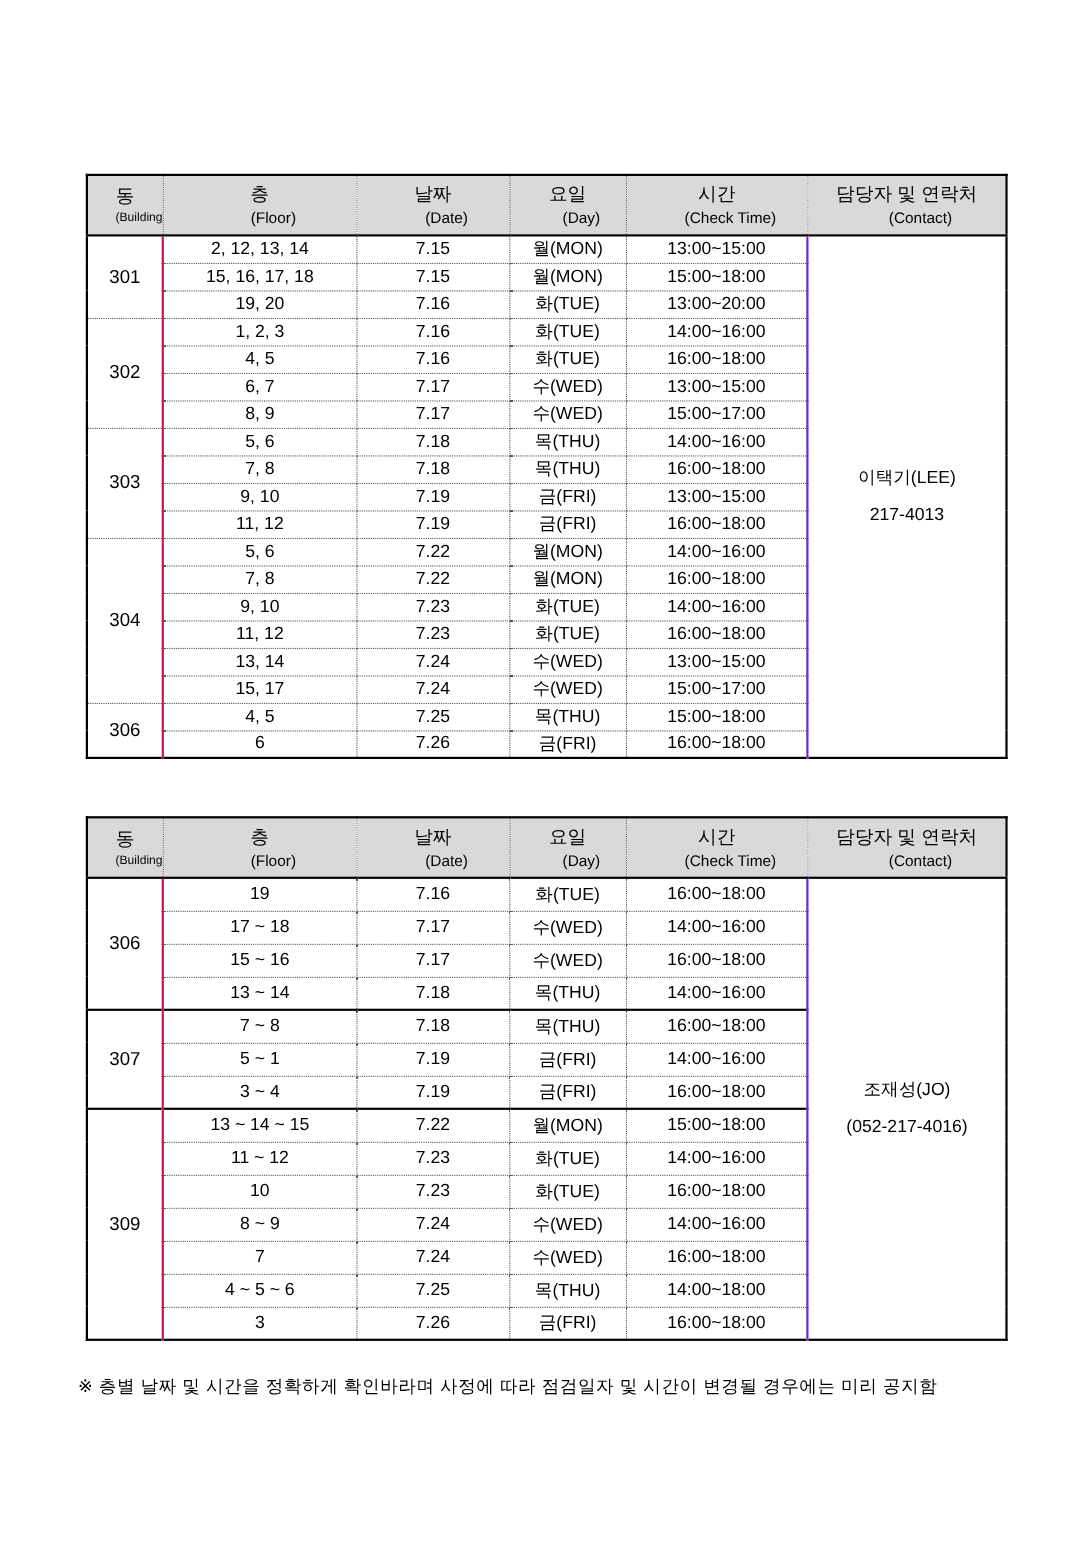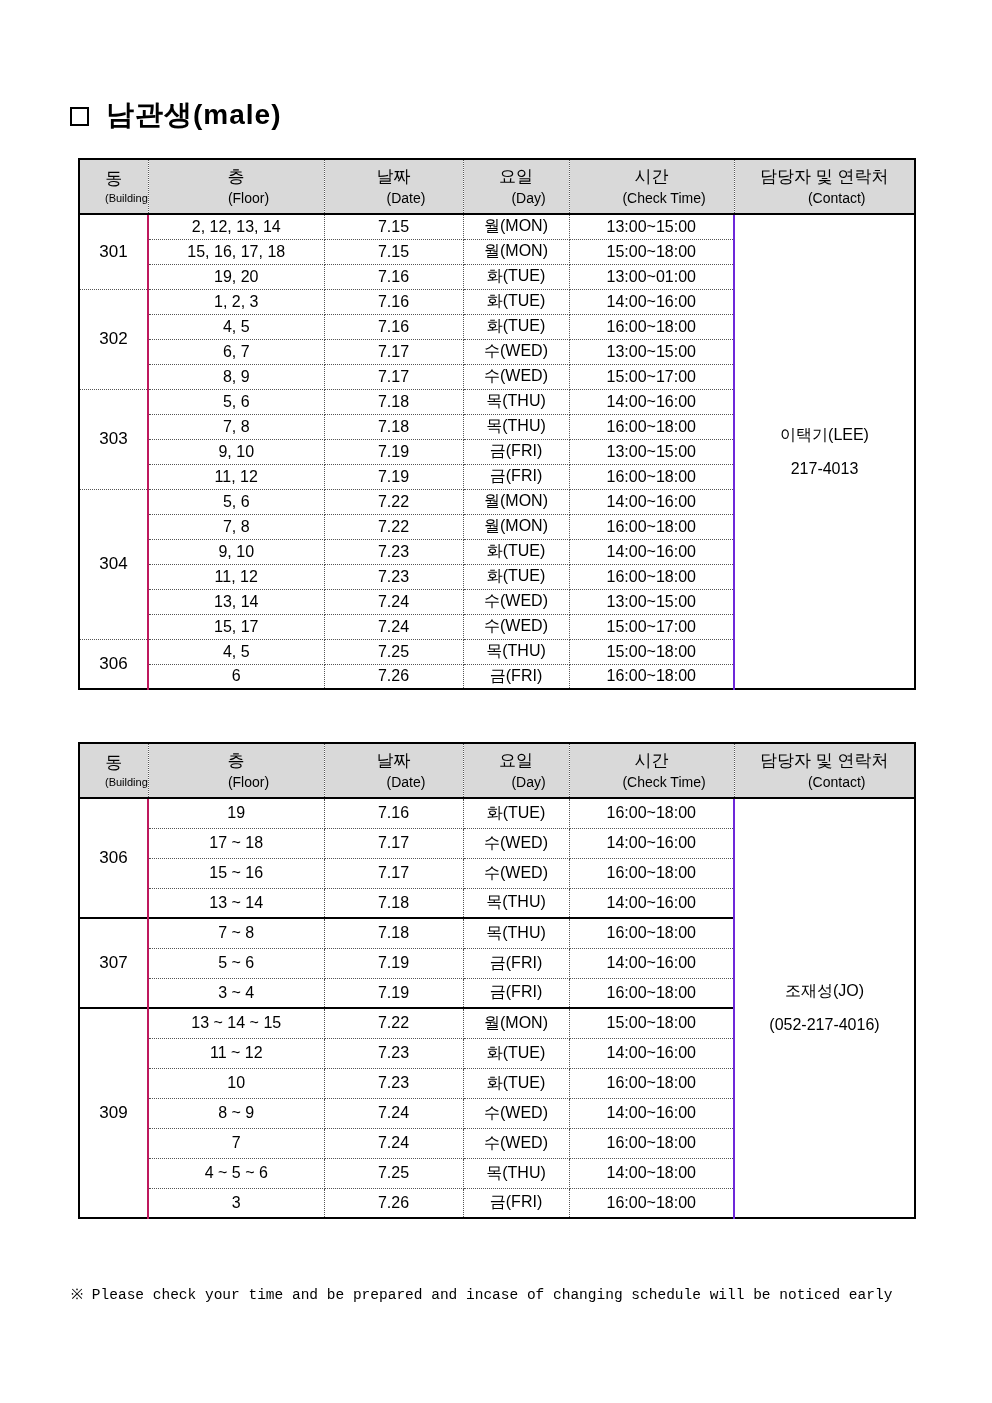--- a/index.html
+++ b/index.html
@@ -60,24 +60,20 @@
   
   .note { position: absolute; left: 71px; white-space: nowrap; }
   .note-ko { top: 1250px; font-size: 16px; letter-spacing: 0.5px; }
   .note-en { top: 1283px; font-size: 14.5px; font-family: "Liberation Mono", "DejaVu Sans Mono", monospace; }
 </style>
 </head>
 <body>
 
 <div class="page">
 
-  <div class="title">
-    <span class="checkbox"></span>
-    <span>남관생(male)</span>
-  </div>
 
   <div class="sched-table t1">
     <table>
       <colgroup>
         <col style="width:69px">
           <col style="width:176px">
           <col style="width:139px">
         <col style="width:106px">
           <col style="width:165px">
           <col style="width:181px">
@@ -125,21 +121,21 @@
           <tr>
             <td>15, 16, 17, 18</td>
             <td>7.15</td>
             <td>월(MON)</td>
             <td>15:00~18:00</td>
           </tr>
           <tr>
             <td>19, 20</td>
             <td>7.16</td>
             <td>화(TUE)</td>
-            <td>13:00~01:00</td>
+            <td>13:00~20:00</td>
           </tr>
           <tr>
             <td class="building" rowspan="4">302</td>
             <td>1, 2, 3</td>
             <td>7.16</td>
             <td>화(TUE)</td>
             <td>14:00~16:00</td>
           </tr>
           <tr>
             <td>4, 5</td>
@@ -307,21 +303,21 @@
             <td>14:00~16:00</td>
           </tr>
           <tr class="group-start">
             <td class="building" rowspan="3">307</td>
             <td>7 ~ 8</td>
             <td>7.18</td>
             <td>목(THU)</td>
             <td>16:00~18:00</td>
           </tr>
           <tr>
-            <td>5 ~ 6</td>
+            <td>5 ~ 1</td>
             <td>7.19</td>
             <td>금(FRI)</td>
             <td>14:00~16:00</td>
           </tr>
           <tr>
             <td>3 ~ 4</td>
             <td>7.19</td>
             <td>금(FRI)</td>
             <td>16:00~18:00</td>
           </tr>
@@ -365,15 +361,15 @@
           <tr>
             <td>3</td>
             <td>7.26</td>
             <td>금(FRI)</td>
             <td>16:00~18:00</td>
           </tr>
         </tbody>
     </table>
   </div>
 
-  <div class="note note-en">※ Please check your time and be prepared and incase of changing schedule will be noticed early</div>
+  <div class="note note-ko">※ 층별 날짜 및 시간을 정확하게 확인바라며 사정에 따라 점검일자 및 시간이 변경될 경우에는 미리 공지함</div>
 
 </div>
 
 </body></html>

